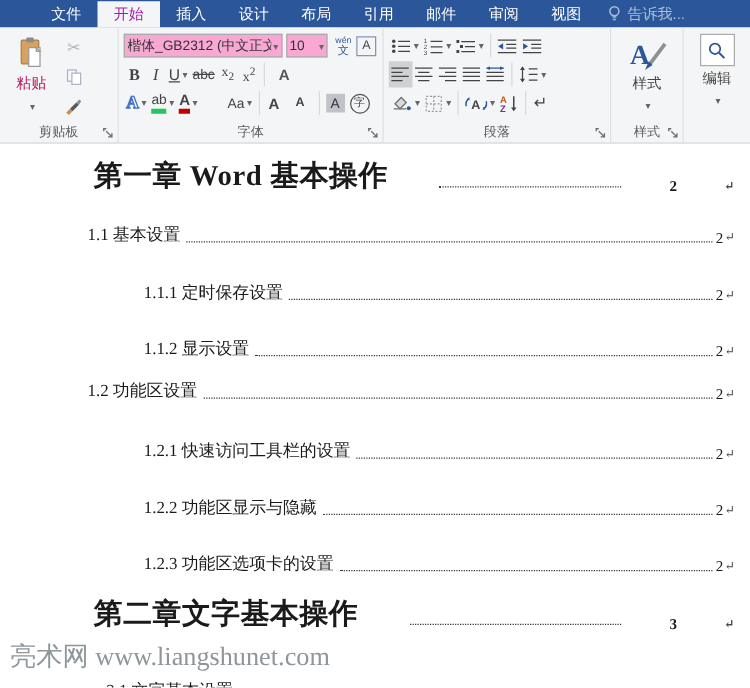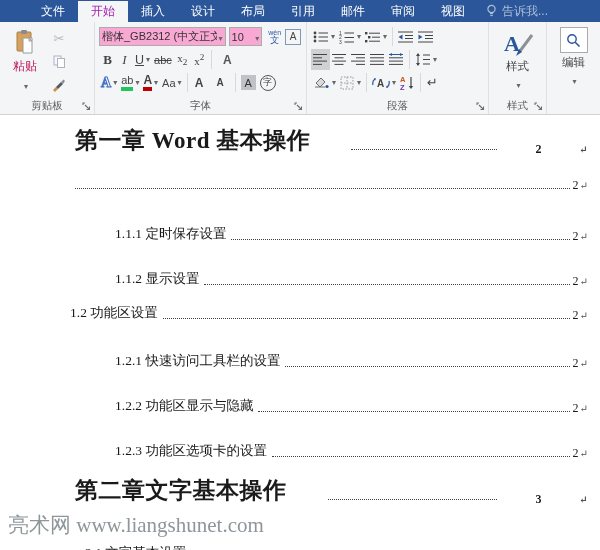--- a/index.html
+++ b/index.html
@@ -43,21 +43,21 @@
   .abc{text-decoration:line-through;font-size:11px;}
   .subsup{font-size:11px;font-family:"Liberation Serif",serif;}
   .phonetic{display:flex;flex-direction:column;align-items:center;line-height:1;color:#2b579a;}
   .phonetic .top{font-size:7px;} .phonetic .bot{font-size:9px;}
   .boxA{border:1px solid #8496b5;font-size:10px;width:14px;height:14px;display:flex;
         align-items:center;justify-content:center;color:#444;}
   .fx{font-family:"Liberation Serif",serif;font-weight:bold;font-size:14px;color:#fff;
       -webkit-text-stroke:1px #4472c4;text-shadow:0 0 1px #4472c4;}
   .hl{font-size:11px;color:#444;border-bottom:4px solid #22c55e;line-height:1.1;}
   .fc{font-size:12px;font-weight:bold;color:#444;border-bottom:4px solid #c00000;line-height:1.1;}
-  .aa{font-size:11px;color:#444;}
+  .aa{font-size:11px;color:#444;margin-left:20px;}
   .growshrink{position:relative;font-size:12px;color:#444;font-weight:bold;}
   .shadeA{background:#bfc2c6;width:15px;height:15px;display:flex;align-items:center;
           justify-content:center;font-size:11px;color:#333;}
   .enclose{border:1px solid #555;border-radius:50%;width:14px;height:14px;display:flex;
            align-items:center;justify-content:center;font-size:9px;color:#444;}
   .clearfmt{position:relative;font-size:12px;font-weight:bold;color:#555;}
 
   
   .active-btn{background:#cfd1d4;}
   .search-btn{border:1px solid #ababab;background:#fff;width:26px;height:24px;display:flex;
@@ -438,20 +438,21 @@
 <div class="doc">
 
   <div class="tocrow lv1" style="top:10px;left:75px;">
     <span class="t">第一章 Word 基本操作</span>
     <span class="leader"></span>
     <span class="pg">2</span>
     <span class="mark">↵</span>
   </div>
 
   <div class="tocrow lv2" style="top:64px;left:70px;">
+    <span class="t">1.1 基本设置</span>
     <span class="leader"></span>
     <span class="pg">2</span>
     <span class="mark">↵</span>
   </div>
 
   <div class="tocrow lv3" style="top:110px;left:115px;">
     <span class="t">1.1.1 定时保存设置</span>
     <span class="leader"></span>
     <span class="pg">2</span>
     <span class="mark">↵</span>

